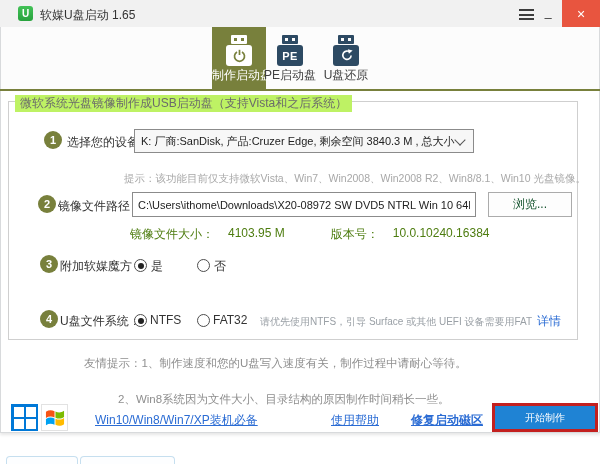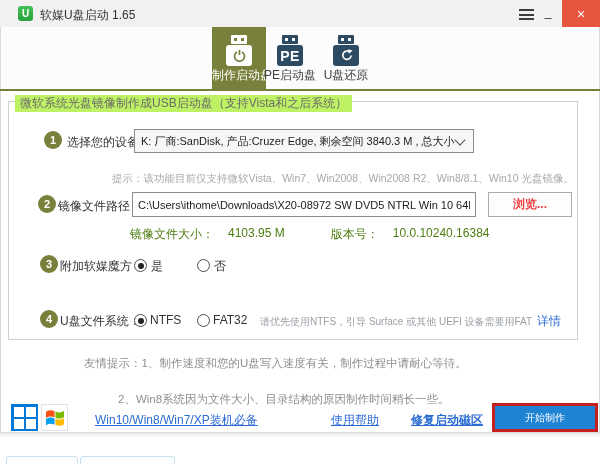--- a/index.html
+++ b/index.html
@@ -25,38 +25,38 @@
   .tab.sel{background:#78803c;}
   .tab.sel .lbl{color:#fff;}
   .usb{position:absolute;top:8px;left:50%;transform:translateX(-50%);width:28px;}
   .usb .plug{width:16px;height:9px;margin:0 auto;border-radius:1px;position:relative;}
   .usb .plug i{position:absolute;top:3px;width:3px;height:3px;}
   .usb .plug i.h1{left:3px;} .usb .plug i.h2{right:3px;}
   .usb .bod{width:26px;height:21px;margin:1px auto 0;border-radius:3px;
       display:flex;align-items:center;justify-content:center;}
   .usb.white .plug,.usb.white .bod{background:#fff;} .usb.white .plug i{background:#78803c;}
   .usb.navy  .plug,.usb.navy  .bod{background:#2d4a63;} .usb.navy .plug i{background:#fcfcfc;}
-  .pe-txt{color:#fff;font-size:14px;font-weight:bold;letter-spacing:.5px;}
+  .pe-txt{color:#fff;font-size:11px;font-weight:bold;letter-spacing:.5px;}
   .accent-line{left:0;top:89px;width:600px;height:2px;background:#78803c;}
   
   .groupbox{left:8px;top:101px;width:570px;height:239px;border:1px solid #cfcfcf;background:#fff;}
   .legend{left:15px;top:95px;background:#bef264;padding:0 5px;font-size:12px;color:#6b6b6b;white-space:nowrap;}
   .stepnum{width:18px;height:18px;border-radius:50%;background:#78803c;color:#fff;
       font-size:11px;font-weight:bold;display:flex;align-items:center;justify-content:center;}
   .steplabel{font-size:12px;color:#333;white-space:nowrap;}
   .combo{left:134px;top:129px;width:340px;height:24px;border:1px solid #8b8b8b;background:#f7f7f7;
       display:flex;align-items:center;cursor:pointer;}
   .combo .txt{flex:1;padding:0 6px;font-size:11px;color:#222;white-space:nowrap;overflow:hidden;}
   .chev{width:7px;height:7px;border-right:1px solid #555;border-bottom:1px solid #555;
       transform:rotate(45deg);margin:-3px 9px 0 0;}
   .hint{font-size:10.5px;color:#a8a8a8;white-space:nowrap;}
   .txtinput{left:132px;top:192px;width:344px;height:25px;border:1px solid #8b8b8b;background:#fff;
       font-size:11px;color:#222;padding:0 5px;font-family:inherit;}
   .btn-browse{left:488px;top:192px;width:84px;height:25px;border:1px solid #ababab;background:#fdfdfd;
-      font-size:12px;color:#ef4444;display:flex;align-items:center;justify-content:center;cursor:pointer;font-weight:bold;}
+      font-size:12px;color:#14532d;display:flex;align-items:center;justify-content:center;cursor:pointer;}
   .sizeline{left:130px;top:226px;font-size:12px;color:#4d7c0f;display:flex;gap:14px;white-space:nowrap;}
   .radio{width:13px;height:13px;border:1px solid #4d4d4d;border-radius:50%;background:#fff;
       display:inline-flex;align-items:center;justify-content:center;cursor:pointer;}
   .radio.checked::after{content:"";width:6px;height:6px;border-radius:50%;background:#222;}
   .radiolabel{font-size:12px;color:#333;white-space:nowrap;}
   .note{font-size:10px;color:#9aa0a6;white-space:nowrap;max-width:272px;overflow:hidden;}
   .link{color:#2b6cd4;cursor:pointer;}
   .u{text-decoration:underline;}
   .tips{font-size:11.5px;color:#8f8f8f;white-space:nowrap;}
   
@@ -143,21 +143,21 @@
 <div class="abs groupbox"></div>
 <div class="abs legend">微软系统光盘镜像制作成USB启动盘（支持Vista和之后系统）</div>
 
 <div class="abs stepnum" style="left:44px;top:131px;">1</div>
 <div class="abs steplabel" style="left:67px;top:134px;">选择您的设备：</div>
 <div class="abs combo">
   <span class="txt">K: 厂商:SanDisk, 产品:Cruzer Edge,  剩余空间 3840.3 M , 总大小 7617.4</span>
   <span class="chev"></span>
 </div>
 
-<div class="abs hint" style="left:112px;top:172px;">提示：该功能目前仅支持微软Vista、Win7、Win2008、Win2008 R2、Win8/8.1、Win10 光盘镜像。</div>
+<div class="abs hint" style="left:124px;top:172px;">提示：该功能目前仅支持微软Vista、Win7、Win2008、Win2008 R2、Win8/8.1、Win10 光盘镜像。</div>
 
 <div class="abs stepnum" style="left:38px;top:195px;">2</div>
 <div class="abs steplabel" style="left:58px;top:198px;">镜像文件路径：</div>
 <input class="abs txtinput" readonly="" value="C:\Users\ithome\Downloads\X20-08972 SW DVD5 NTRL Win 10 64Bit Ch" style="">
 <div class="abs btn-browse">浏览...</div>
 
 <div class="abs sizeline">
   <span>镜像文件大小：</span>
   <span>4103.95 M</span>
   <span style="width:18px;"></span>

